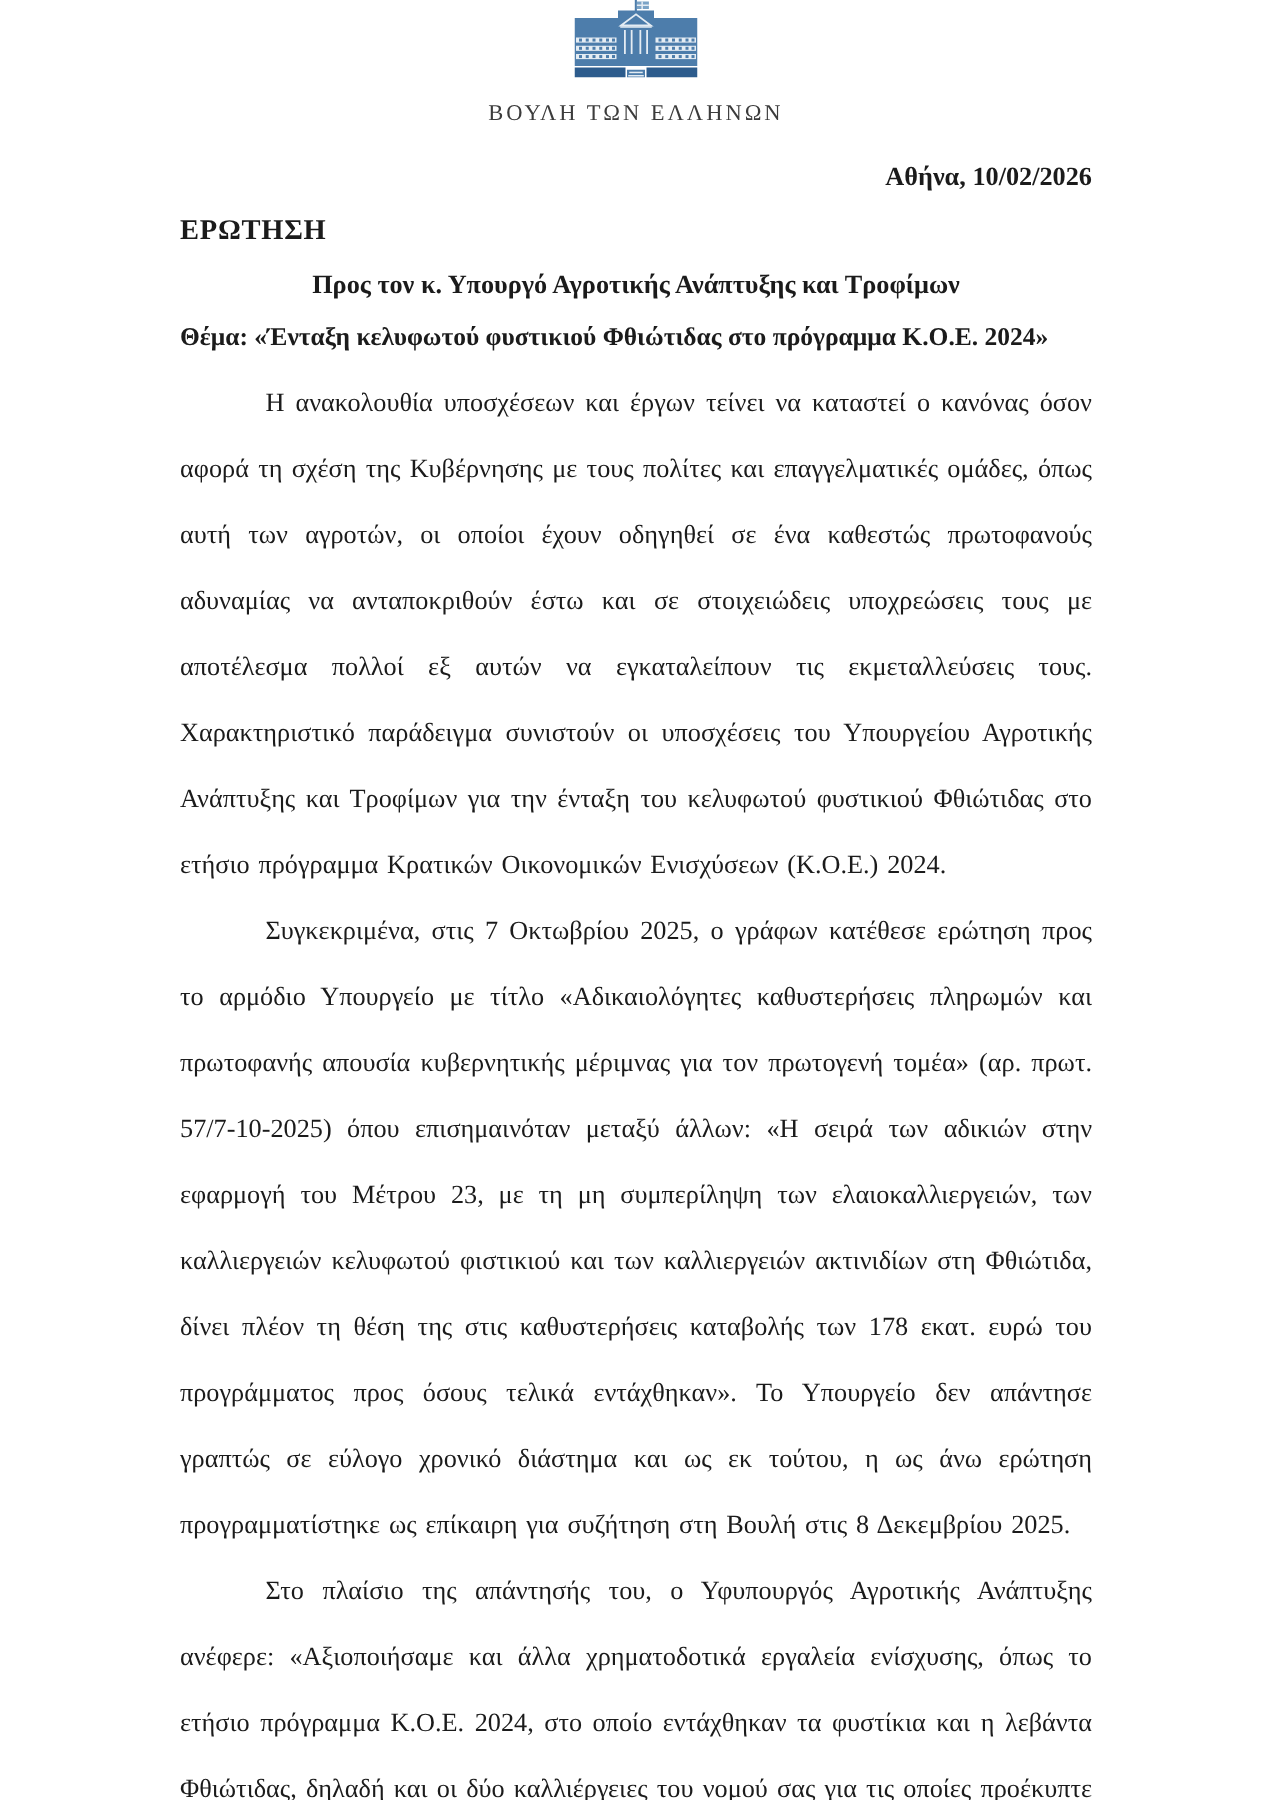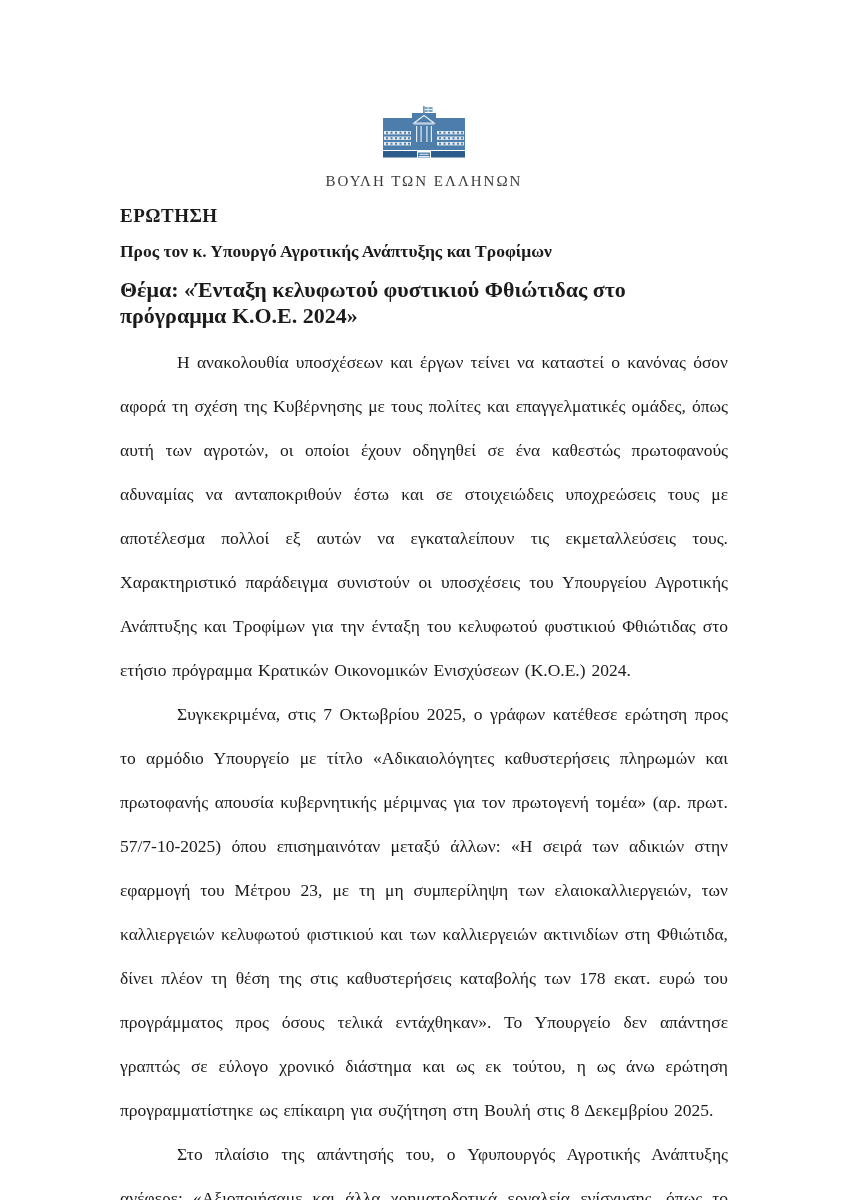--- a/index.html
+++ b/index.html
@@ -13,21 +13,20 @@
     width: 849px; height: 1200px;
     background: #ffffff;
     color: #1b1b1b;
     overflow: hidden;
   }
   .content {
     padding: 0 121px 0 120px; 
     box-sizing: border-box;
   }
   .logo-wrap {
-    padding-top: 106px;
     text-align: center;
   }
   .logo-icon { display: inline-block; line-height: 0; }
   .org-name {
     margin-top: 5px;
     font-size: 15px;
     letter-spacing: 2px;
     color: #3c3c3c;
     text-align: center;
   }
@@ -39,28 +38,28 @@
   }
   .doc-title {
     margin-top: 15px;
     text-align: left;
     font-weight: bold;
     font-size: 19px;
     letter-spacing: 0.5px;
   }
   .recipient-line {
     margin-top: 14px;
-    text-align: left;
+    text-align: center;
     font-weight: bold;
     font-size: 17.5px;
   }
   .subject-line {
     margin-top: 15px;
     font-weight: bold;
-    font-size: 22px;
+    font-size: 17px;
     text-align: left;
   }
   .body-text { margin-top: 11px; }
   .body-para {
     margin: 0;
     text-align: justify;
     text-indent: 57px;
     font-size: 17.5px;
     line-height: 44px;
     word-spacing: 1.5px;
@@ -147,20 +146,21 @@
           <rect x="48" y="45" width="34" height="6.5" fill="#2d5c8d"></rect>
 
           <rect x="35" y="46.5" width="12" height="5" fill="#4d7dab"></rect>
           <rect x="36.5" y="47.8" width="9" height="1" fill="#e4ecf3"></rect>
           <rect x="35.8" y="50" width="10.4" height="1" fill="#e4ecf3"></rect>
         </svg>
       </span>
       <div class="org-name">ΒΟΥΛΗ ΤΩΝ ΕΛΛΗΝΩΝ</div>
     </div>
 
+    <div class="date-line">Αθήνα, 10/02/2026</div>
 
     <div class="doc-title">ΕΡΩΤΗΣΗ</div>
 
     <div class="recipient-line">Προς τον κ. Υπουργό Αγροτικής Ανάπτυξης και Τροφίμων</div>
 
     <div class="subject-line">Θέμα: «Ένταξη κελυφωτού φυστικιού Φθιώτιδας στο πρόγραμμα Κ.Ο.Ε. 2024»</div>
 
     <div class="body-text">
       <p class="body-para">Η ανακολουθία υποσχέσεων και έργων τείνει να καταστεί ο κανόνας όσον αφορά τη σχέση της Κυβέρνησης με τους πολίτες και επαγγελματικές ομάδες, όπως αυτή των αγροτών, οι οποίοι έχουν οδηγηθεί σε ένα καθεστώς πρωτοφανούς αδυναμίας να ανταποκριθούν έστω και σε στοιχειώδεις υποχρεώσεις τους με αποτέλεσμα πολλοί εξ αυτών να εγκαταλείπουν τις εκμεταλλεύσεις τους. Χαρακτηριστικό παράδειγμα συνιστούν οι υποσχέσεις του Υπουργείου Αγροτικής Ανάπτυξης και Τροφίμων για την ένταξη του κελυφωτού φυστικιού Φθιώτιδας στο ετήσιο πρόγραμμα Κρατικών Οικονομικών Ενισχύσεων (Κ.Ο.Ε.) 2024.</p>
       <p class="body-para">Συγκεκριμένα, στις 7 Οκτωβρίου 2025, ο γράφων κατέθεσε ερώτηση προς το αρμόδιο Υπουργείο με τίτλο «Αδικαιολόγητες καθυστερήσεις πληρωμών και πρωτοφανής απουσία κυβερνητικής μέριμνας για τον πρωτογενή τομέα» (αρ. πρωτ. 57/7-10-2025) όπου επισημαινόταν μεταξύ άλλων: «Η σειρά των αδικιών στην εφαρμογή του Μέτρου 23, με τη μη συμπερίληψη των ελαιοκαλλιεργειών, των καλλιεργειών κελυφωτού φιστικιού και των καλλιεργειών ακτινιδίων στη Φθιώτιδα, δίνει πλέον τη θέση της στις καθυστερήσεις καταβολής των 178 εκατ. ευρώ του προγράμματος προς όσους τελικά εντάχθηκαν». Το Υπουργείο δεν απάντησε γραπτώς σε εύλογο χρονικό διάστημα και ως εκ τούτου, η ως άνω ερώτηση προγραμματίστηκε ως επίκαιρη για συζήτηση στη Βουλή στις 8 Δεκεμβρίου 2025.</p>

